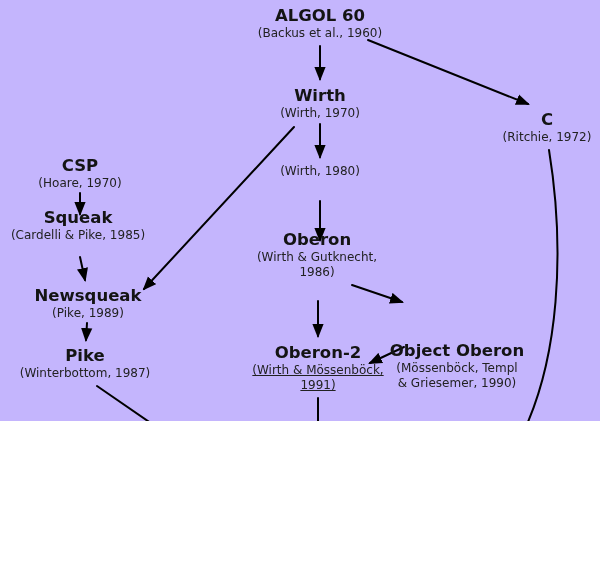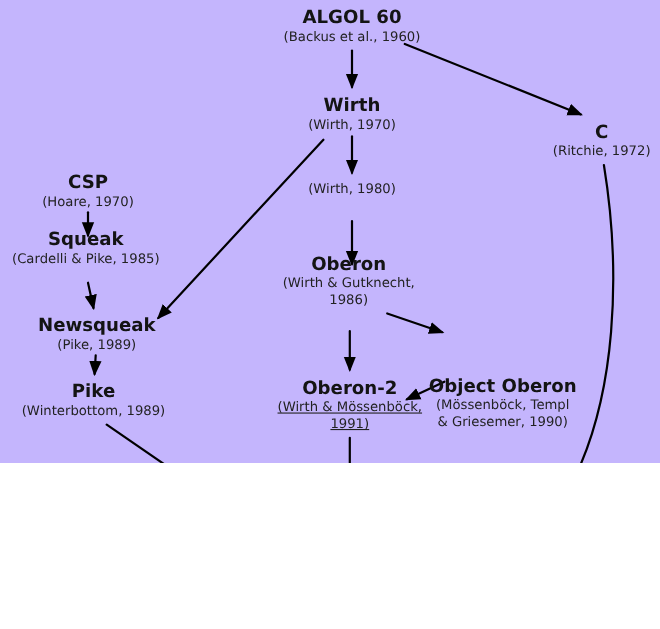--- a/index.html
+++ b/index.html
@@ -110,21 +110,21 @@
     <div class="cite nowrap">(Pike, 1989)</div>
   </div>
 
   <div class="node" style="left:457px; top:293px;margin-top:48px;">
     <div class="name">Object Oberon</div>
     <div class="cite w126">(Mössenböck, Templ &amp; Griesemer, 1990)</div>
   </div>
 
   <div class="node" style="left:85px; top:346px;">
     <div class="name">Pike</div>
-    <div class="cite nowrap">(Winterbottom, 1989)</div>
+    <div class="cite nowrap">(Winterbottom, 1987)</div>
   </div>
 
   <div class="node" style="left:318px; top:343px;">
     <div class="name">Oberon-2</div>
     <div class="cite w150">(Wirth &amp; Mössenböck, 1991)</div>
   </div>
 
   <div class="node" style="left:340px; top:522px;">
     <div class="name">Go</div>
   </div>

